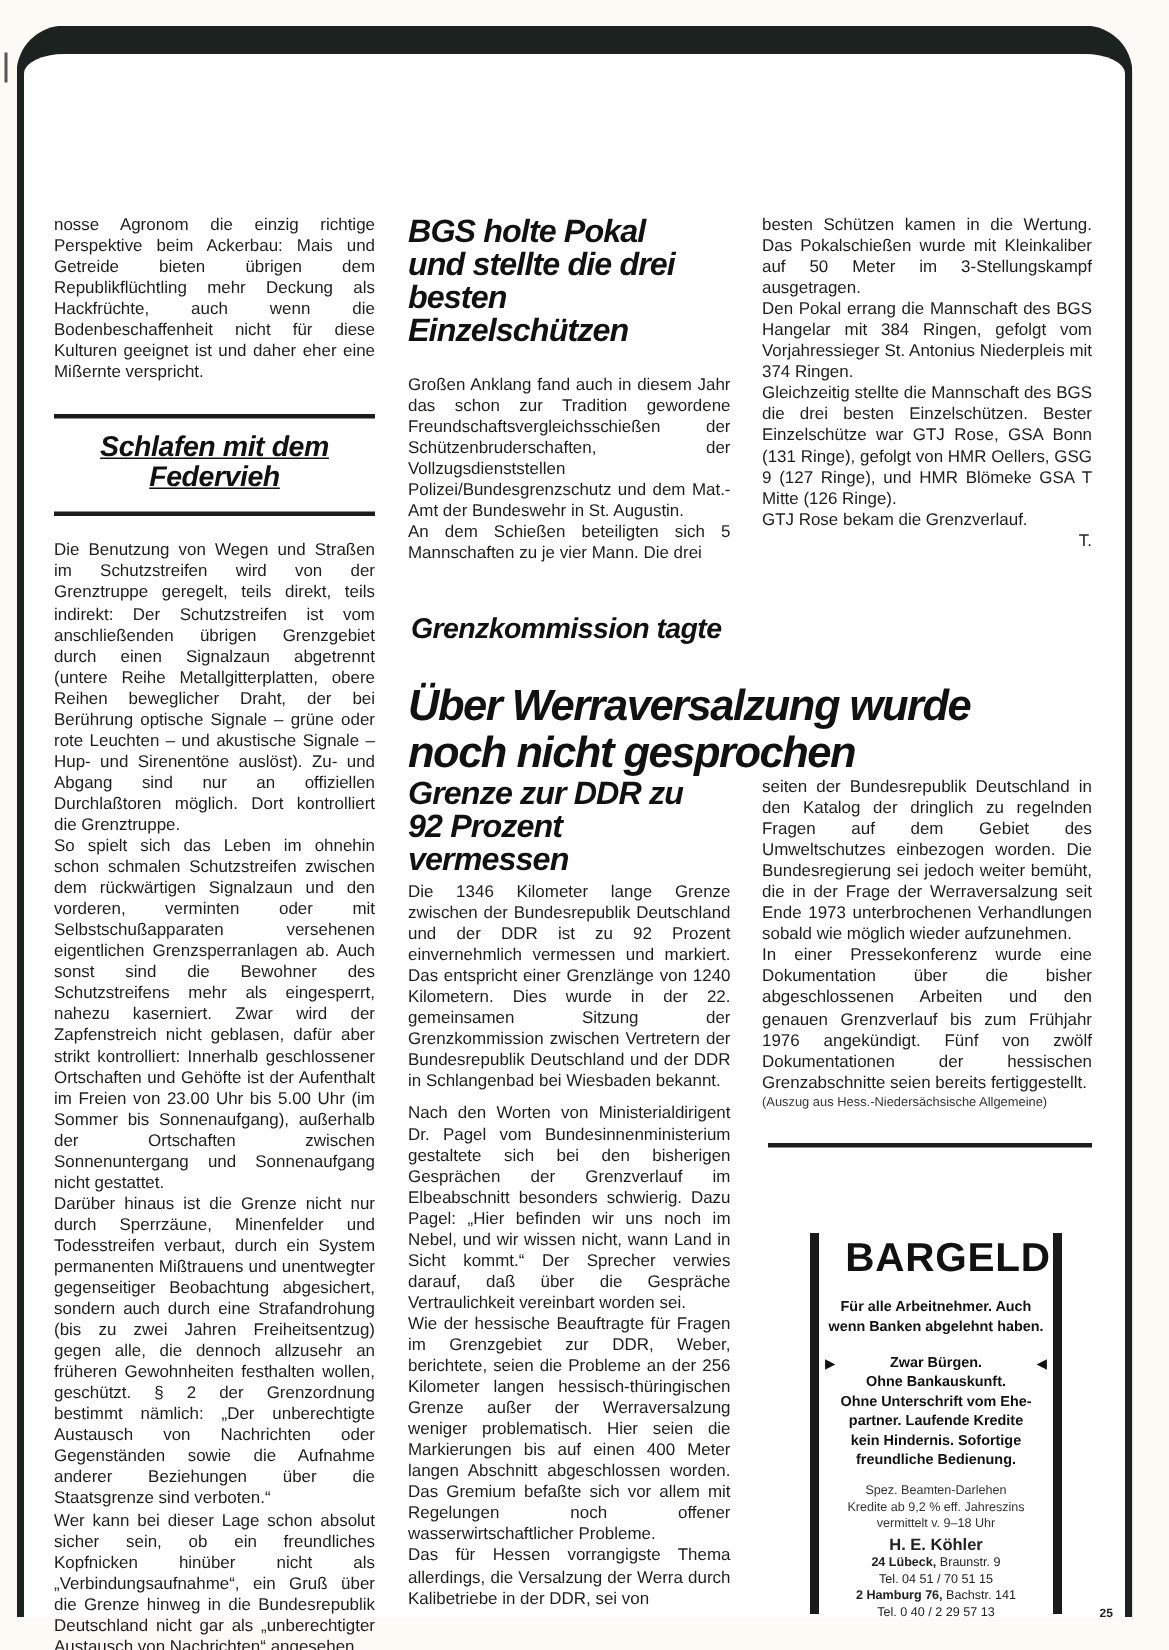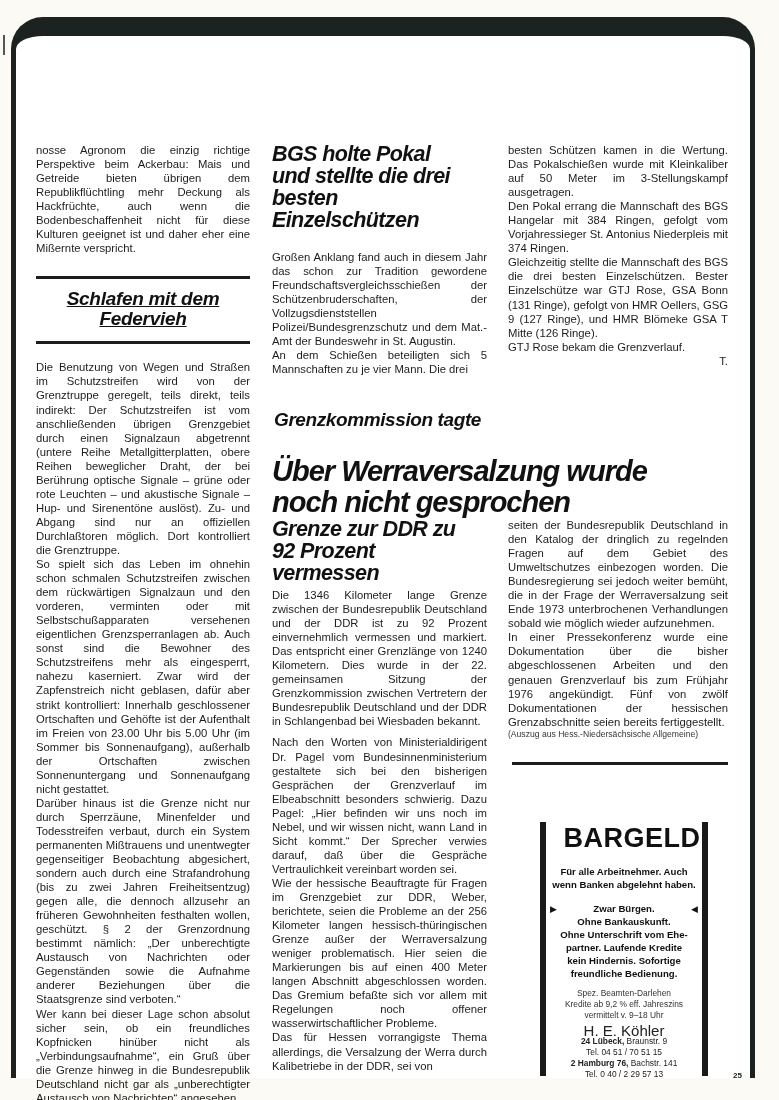--- a/index.html
+++ b/index.html
@@ -139,21 +139,21 @@
   <div class="ad-line">Ohne Bankauskunft.</div>
   <div class="ad-line">Ohne Unterschrift vom Ehe-</div>
   <div class="ad-line">partner. Laufende Kredite</div>
   <div class="ad-line">kein Hindernis. Sofortige</div>
   <div class="ad-line">freundliche Bedienung.</div>
   <div style="height:8px"></div>
   <div class="ad-small">Spez. Beamten-Darlehen</div>
   <div class="ad-small">Kredite ab 9,2 % eff. Jahreszins</div>
   <div class="ad-small">vermittelt v. 9–18 Uhr</div>
   <div style="height:4px"></div>
-  <div class="ad-contact" style="font-weight:normal; font-size:15px">H. E. Köhler</div>
+  <div class="ad-contact" style="font-weight:bold; font-size:11px">H. E. Köhler</div>
   <div class="ad-contact">
     <b>24 Lübeck,</b>
     <span>Braunstr. 9</span>
   </div>
   <div class="ad-contact">Tel. 04 51 / 70 51 15</div>
   <div class="ad-contact">
     <b>2 Hamburg 76,</b>
     <span>Bachstr. 141</span>
   </div>
   <div class="ad-contact">Tel. 0 40 / 2 29 57 13</div>

